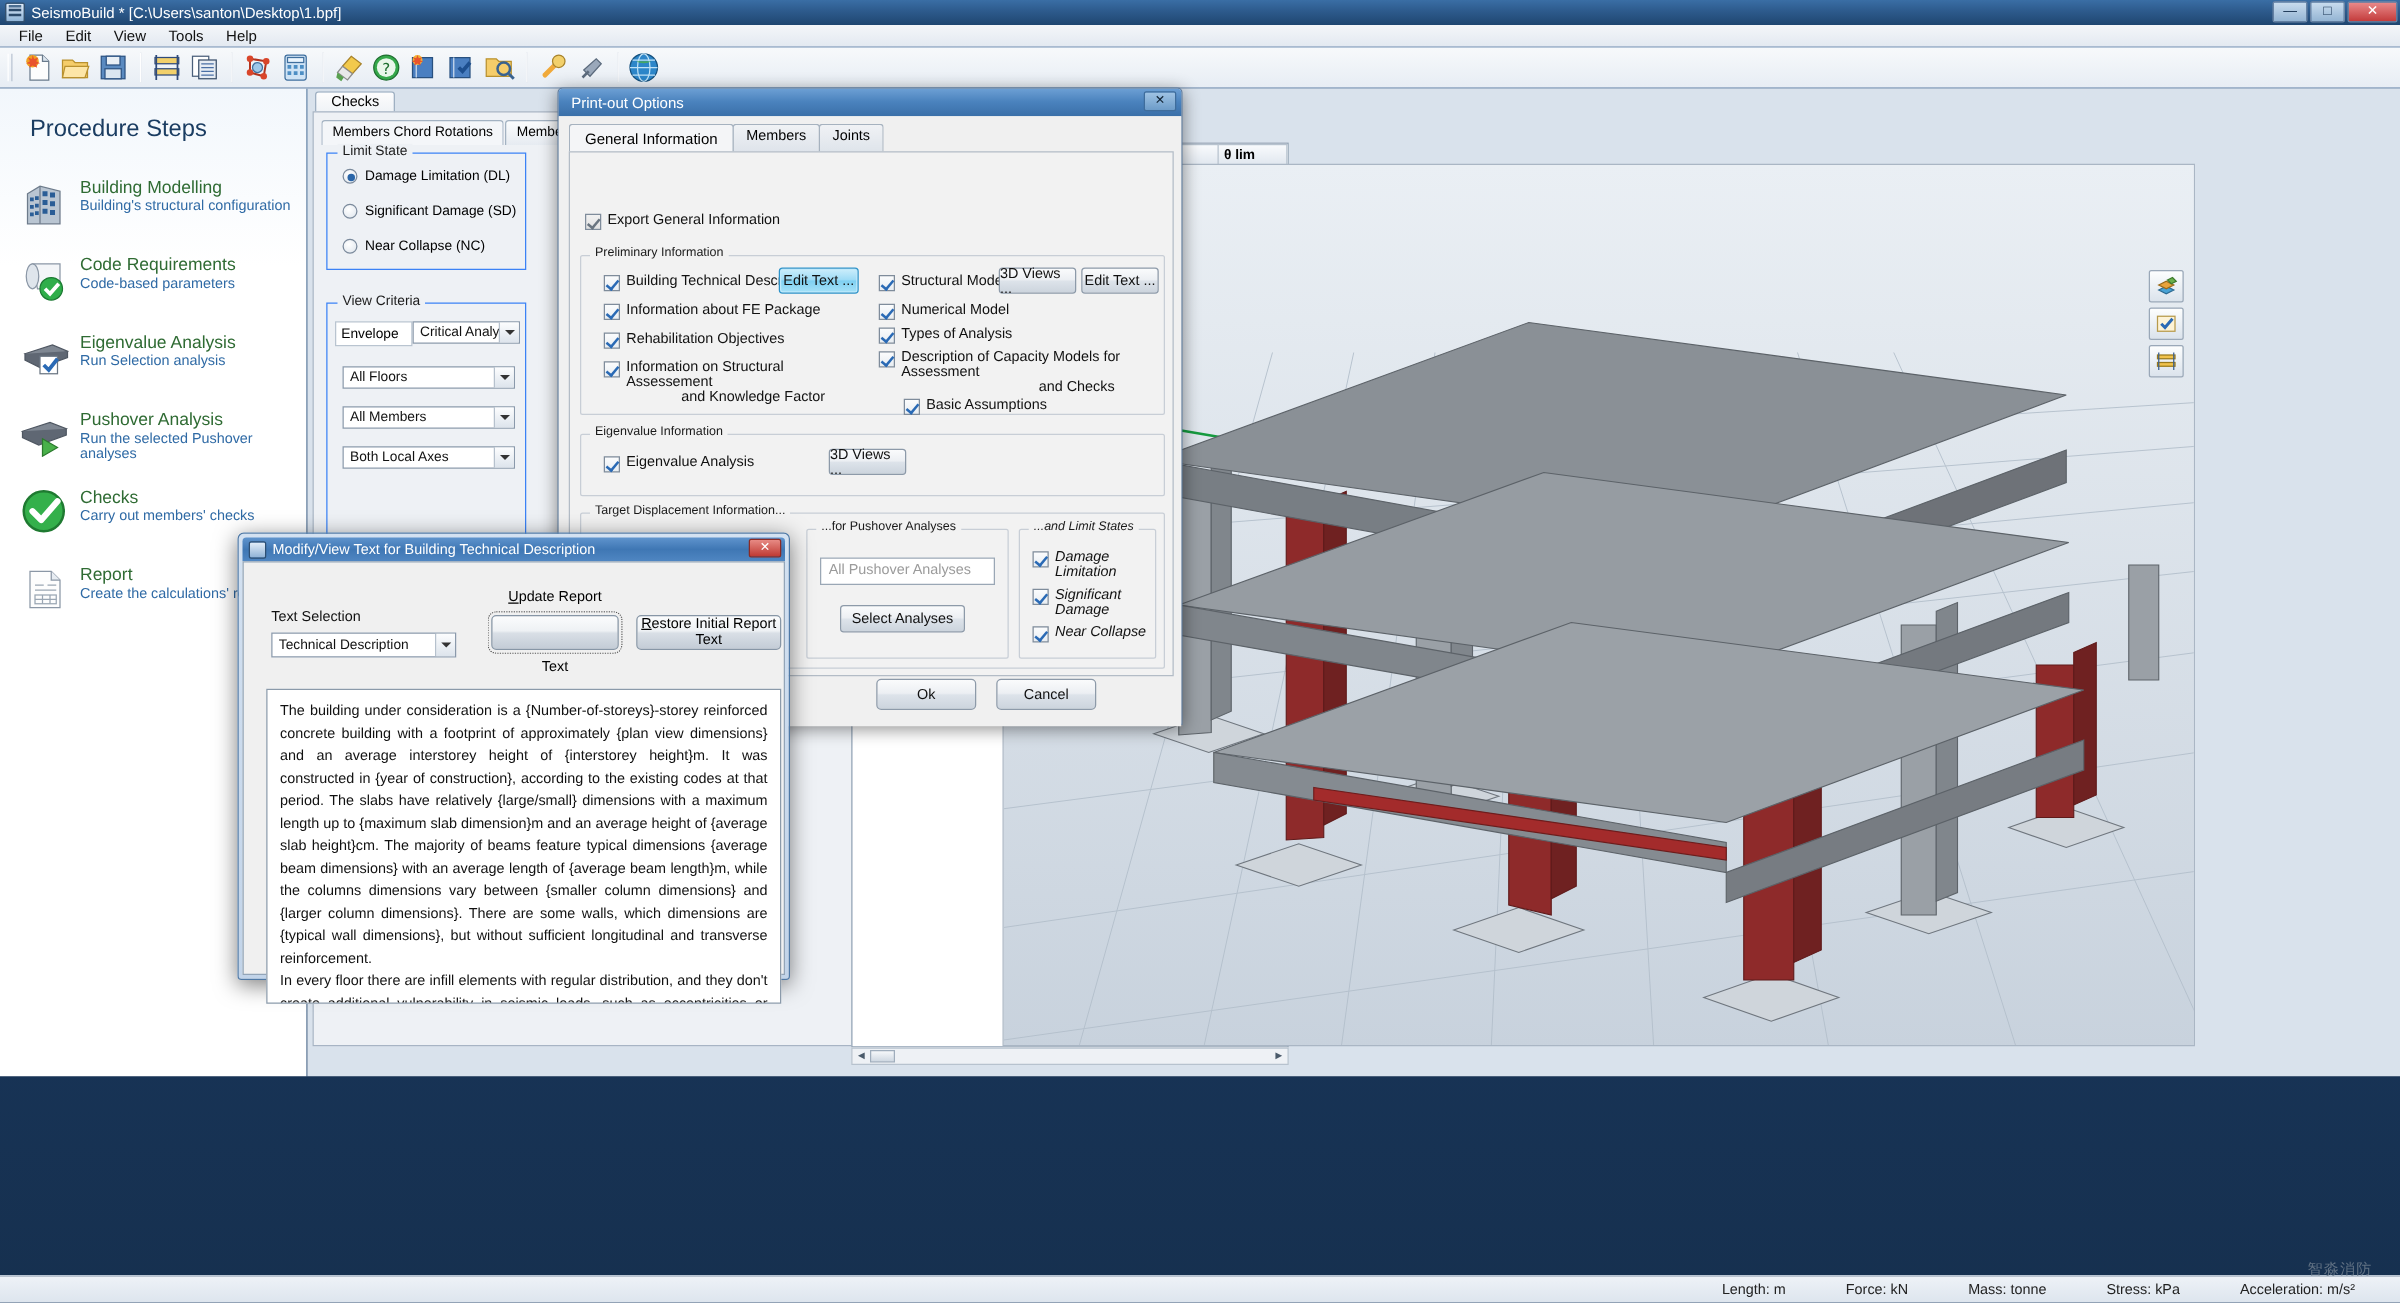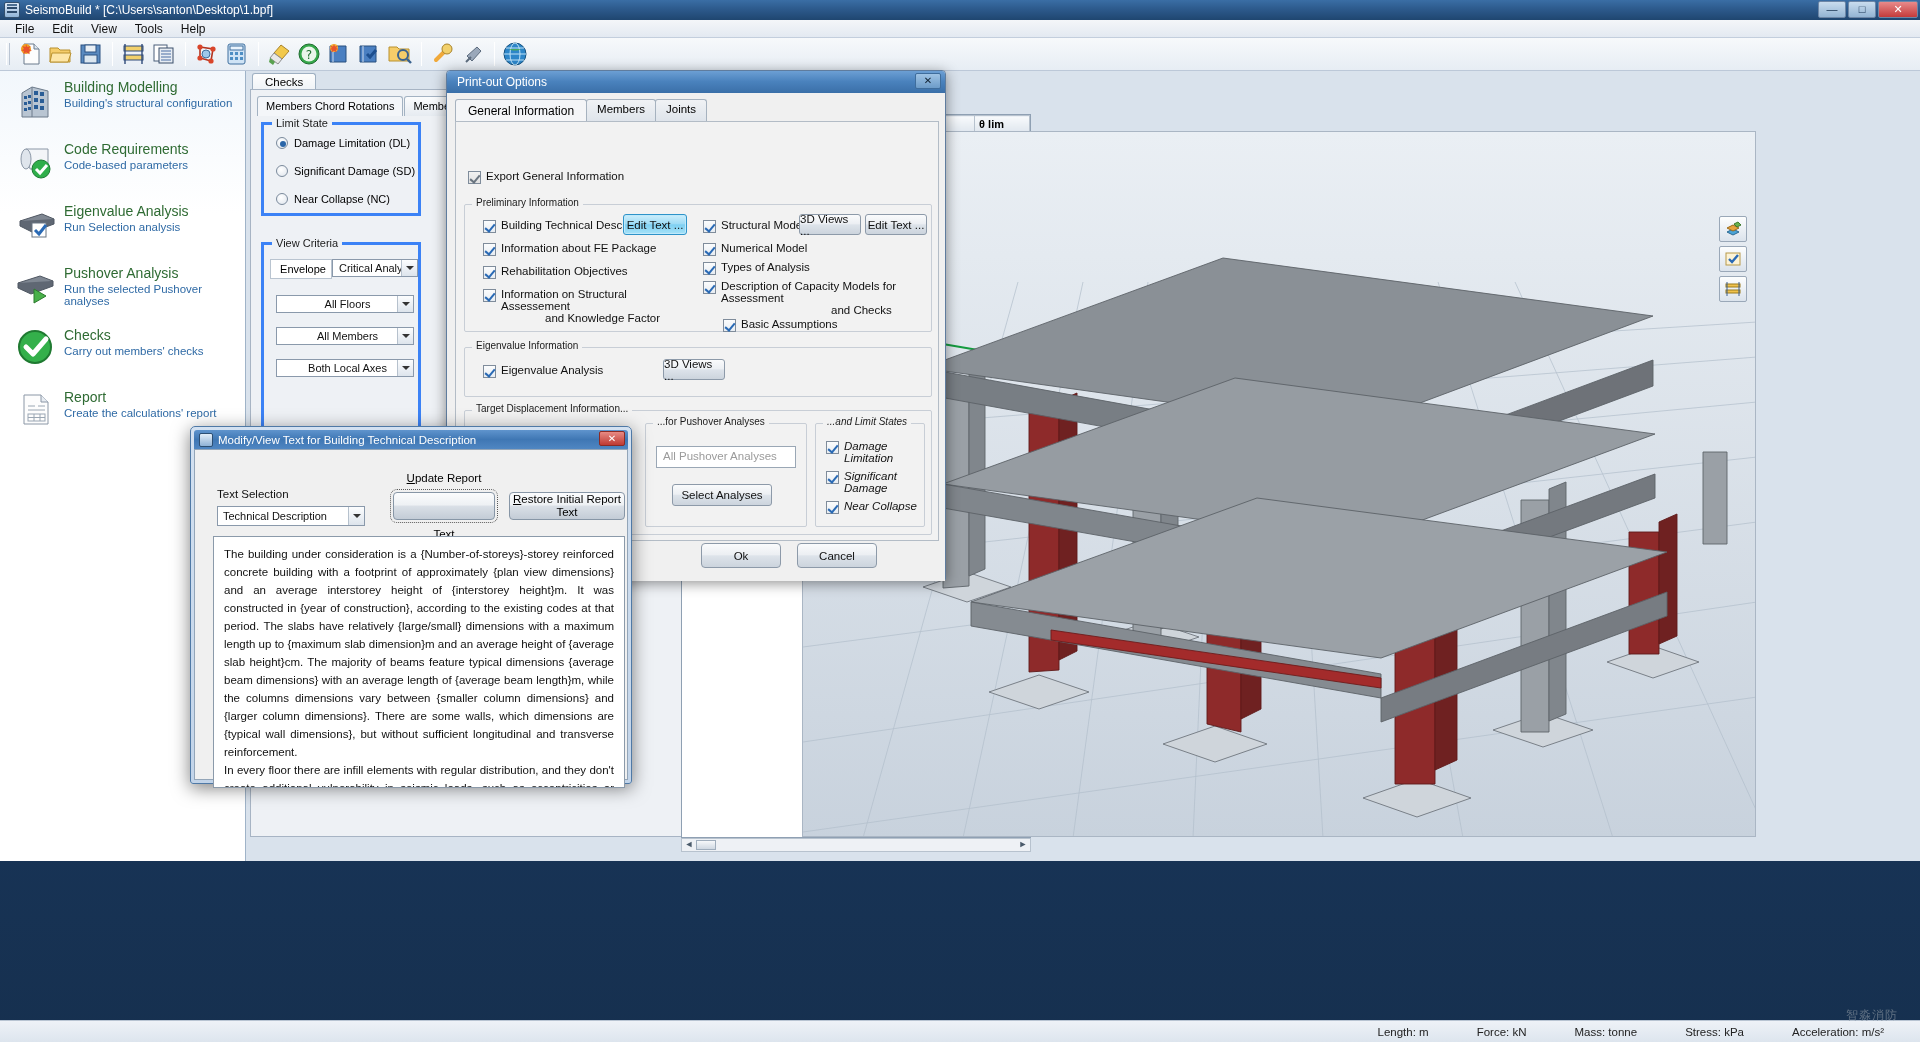--- a/index.html
+++ b/index.html
@@ -99,21 +99,21 @@
   }
   .subtabs{ position:absolute; left:6px; top:6px; display:flex; }
   .subtab{
     padding:3px 8px 4px 8px; font-size:11px;
     background:linear-gradient(180deg,#fbfcfd,#e6ebf1);
     border:1px solid #a3b2c2; border-bottom:none; margin-right:1px;
     border-radius:3px 3px 0 0;
   }
   .subtab.active{ background:#f4f6f9; }
   .gbox{
-    position:absolute; border:3px solid #3b82f6; background:transparent;text-align:center;
+    position:absolute; border:1px solid #3b82f6; background:transparent;
   }
   .gbox > .legend{
     position:absolute; top:-8px; left:8px; background:#eef1f5;
     padding:0 4px; font-size:11px; color:#1b1b1b;
   }
   .radio{ display:flex; align-items:center; font-size:11px; margin:6px 0 0 12px;}
   .radio .dot{
     width:12px;height:12px;border-radius:50%;
     border:1px solid #7b8a9c; background:radial-gradient(circle at 40% 35%,#fff,#dde4ec);
     margin-right:6px; position:relative;
@@ -283,21 +283,21 @@
     display:flex; align-items:center; justify-content:center; text-align:center;
     background:linear-gradient(180deg,#fbfcfd 0%,#eef1f4 45%,#d9dfe6 52%,#c3ccd6 100%);
     border:1px solid #8796a6; border-radius:4px; font-size:11.5px; line-height:13px;
     box-shadow:0 0 0 1px #f0f0f0, 0 0 0 2px transparent;
   }
   .btn2.dotted{ outline:1px dotted #5a5a5a; outline-offset:2px; }
   .btn2 u{ text-decoration:underline; }
   .textarea{
     position:absolute; background:#fff; border:1px solid #8b9aaa;
     overflow:hidden; padding:8px 10px;
-    font-size:11.5px; color:#111; line-height:18px; text-align:justify;
+    font-size:11.5px; color:#111; line-height:18px; text-align:justify;margin-top:15px;
   }
   .textarea p{ margin:0 0 0 0; text-indent:0; }
   .wm{
     position:absolute; right:22px; bottom:18px; color:#6d7c8c; font-size:12px;
     letter-spacing:1px; opacity:.85;
   }
 </style>
 </head>
 <body>
 
@@ -450,20 +450,21 @@
       <svg width="28" height="26" viewBox="0 0 28 26">
           <circle cx="13" cy="13" r="11" fill="#2d86c9" stroke="#17527f"></circle>
           <ellipse cx="13" cy="13" rx="5" ry="11" fill="none" stroke="#bfe2f7"></ellipse>
           <path d="M2 13h22M4 7h18M4 19h18" stroke="#bfe2f7"></path>
           <path d="M7 8c3 2 9 2 12 0" fill="#4db04a" opacity=".8"></path>
         </svg>
     </div>
   </div>
 
   <div class="leftpanel">
+    <div class="ps-title">Procedure Steps</div>
 
     <div class="ps-item">
       <div class="ps-ico">
         <svg width="44" height="44" viewBox="0 0 44 44">
             <path d="M8 16l10-6 16 4v26H8z" fill="#b9c5d2" stroke="#6d7b8b"></path>
             <path d="M18 10v30" stroke="#6d7b8b"></path>
             <g fill="#2a5d96">
               <rect x="20" y="14" width="4" height="4"></rect>
               <rect x="26" y="15" width="4" height="4"></rect>
               <rect x="20" y="21" width="4" height="4"></rect>

